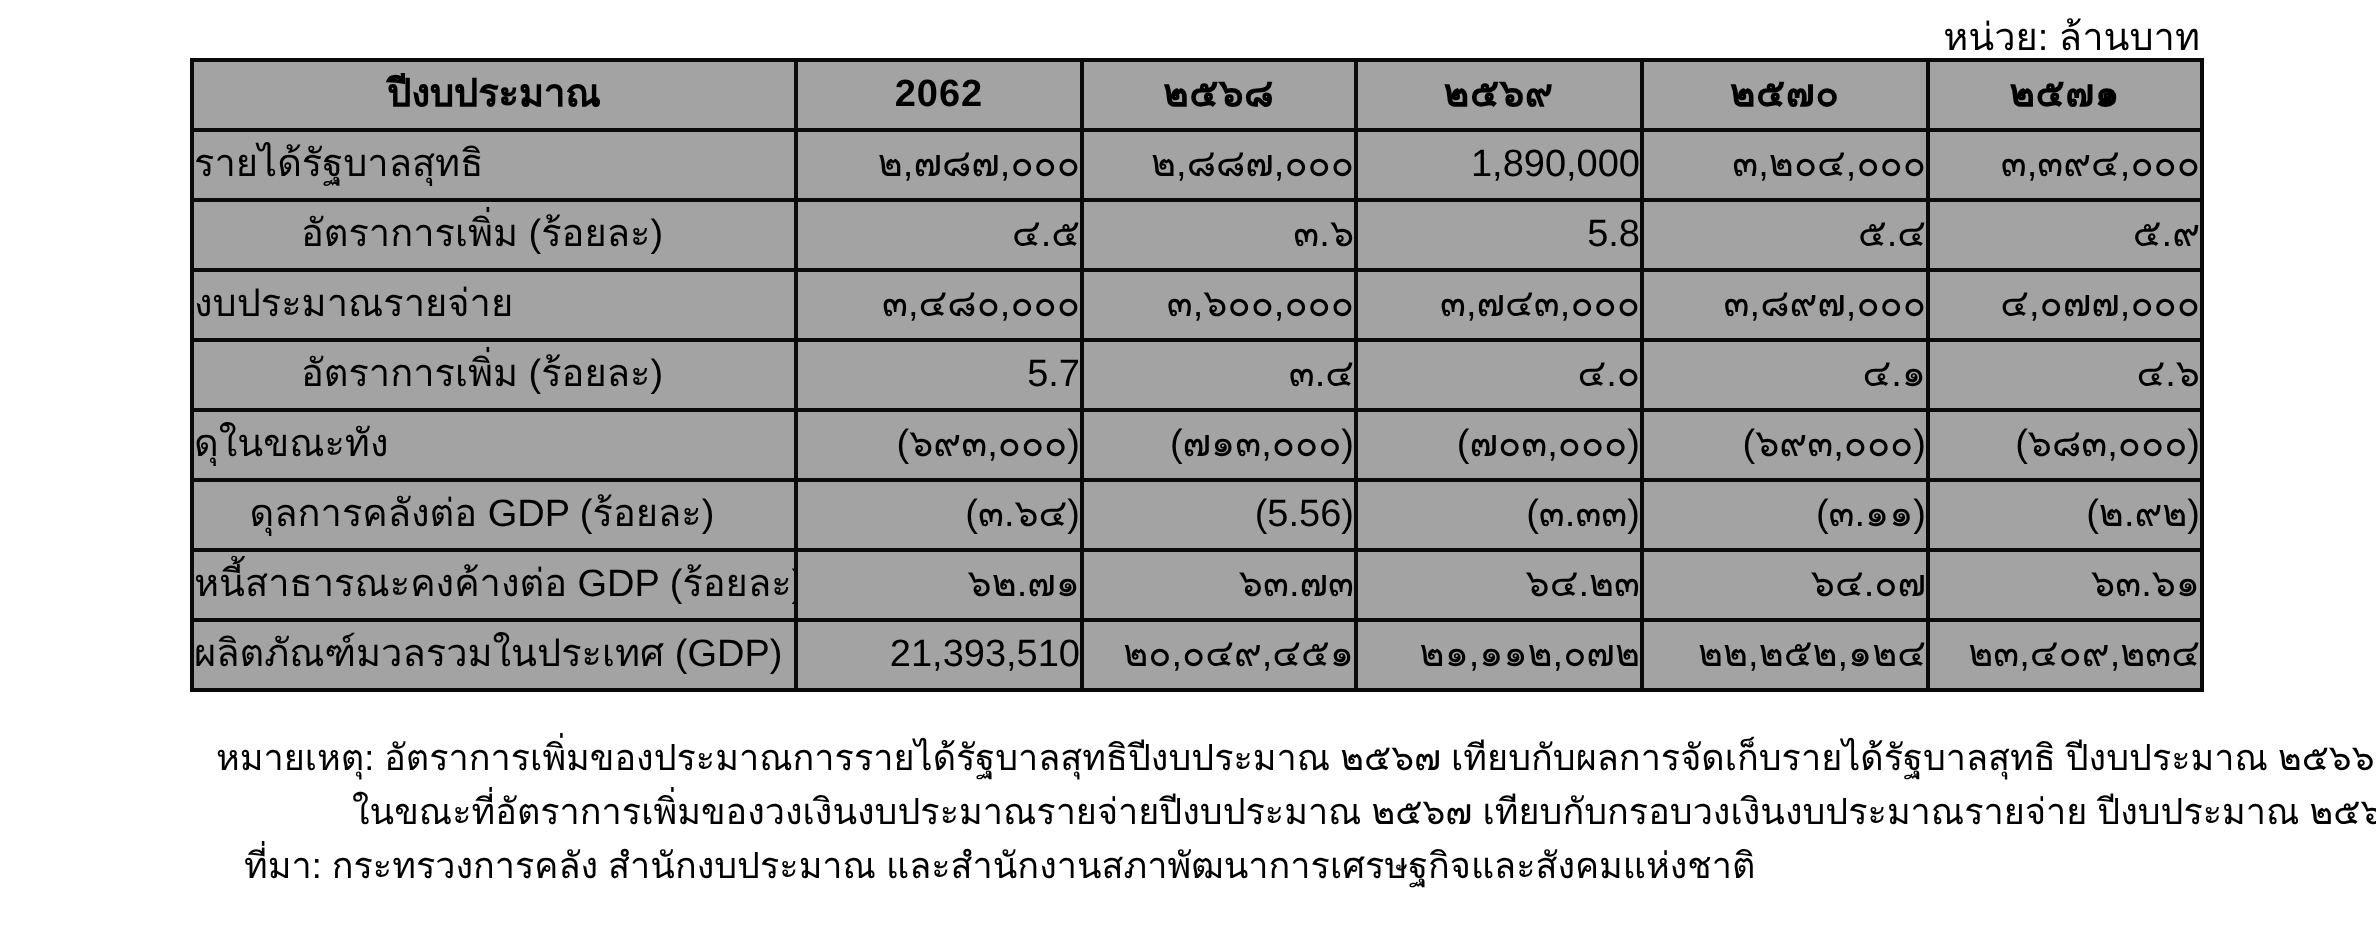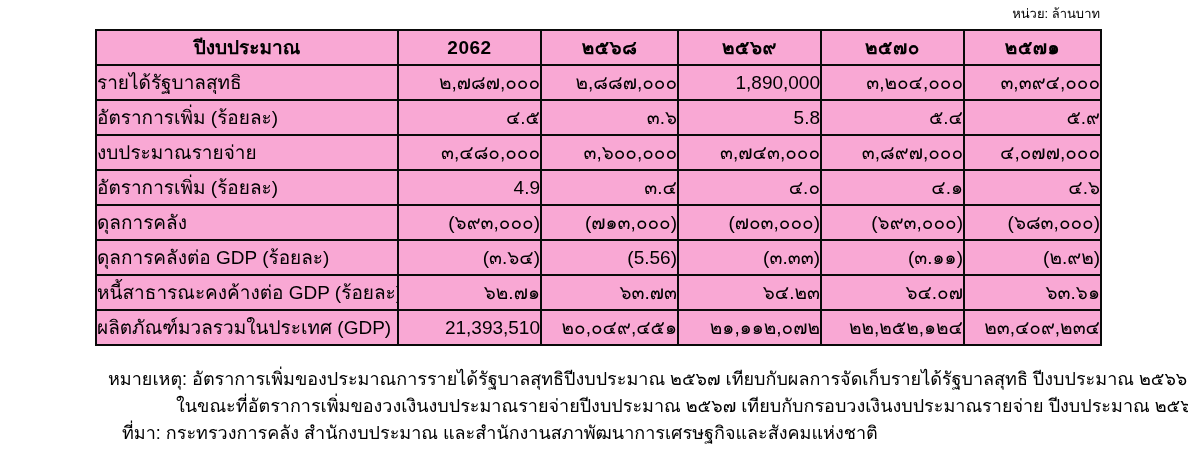--- a/index.html
+++ b/index.html
@@ -16,31 +16,31 @@
     position: relative;
     width: 1188px;
     height: 472px;
     background: #ffffff;
     overflow: hidden;
   }
   .unit-label {
     position: absolute;
     top: 3px;
     right: 88px;
-    font-size: 13px;
+    font-size: 19px;
     white-space: nowrap;
   }
   table.fiscal {
     position: absolute;
     top: 29px;
     left: 95px;
     border-collapse: collapse;
     table-layout: fixed;
     width: 1005px;
-    background: #f9a8d4;
+    background: #a3a3a3;
   }
   table.fiscal th,
   table.fiscal td {
     border: 2px solid #0a0a0a;
     height: 33px;
     font-size: 19px;
     line-height: 1;
     padding: 0;
     overflow: hidden;
     white-space: nowrap;
@@ -54,21 +54,21 @@
     font-weight: bold;
     font-size: 18px;
     text-align: center;
     letter-spacing: 0.5px;
   }
   td.row-label {
     text-align: left;
     padding-left: 8px;
   }
   td.row-label.right {
-    text-align: left;
+    text-align: center;
     padding-right: 12px;
     padding-left: 0;
     margin-top: 48px;
   }
   td.val {
     text-align: right;
     padding-right: 22px;
     margin-left: 29px;
   }
   .notes {
@@ -128,28 +128,28 @@
       <tr>
         <td class="row-label">งบประมาณรายจ่าย</td>
         <td class="val">๓,๔๘๐,๐๐๐</td>
         <td class="val">๓,๖๐๐,๐๐๐</td>
         <td class="val">๓,๗๔๓,๐๐๐</td>
         <td class="val">๓,๘๙๗,๐๐๐</td>
         <td class="val">๔,๐๗๗,๐๐๐</td>
       </tr>
       <tr>
         <td class="row-label right">อัตราการเพิ่ม (ร้อยละ)</td>
-        <td class="val">4.9</td>
+        <td class="val">5.7</td>
         <td class="val">๓.๔</td>
         <td class="val">๔.๐</td>
         <td class="val">๔.๑</td>
         <td class="val">๔.๖</td>
       </tr>
       <tr>
-        <td class="row-label">ดุลการคลัง</td>
+        <td class="row-label">ดุในขณะทัง</td>
         <td class="val">(๖๙๓,๐๐๐)</td>
         <td class="val">(๗๑๓,๐๐๐)</td>
         <td class="val">(๗๐๓,๐๐๐)</td>
         <td class="val">(๖๙๓,๐๐๐)</td>
         <td class="val">(๖๘๓,๐๐๐)</td>
       </tr>
       <tr>
         <td class="row-label right">ดุลการคลังต่อ GDP (ร้อยละ)</td>
         <td class="val">(๓.๖๔)</td>
         <td class="val">(5.56)</td>

